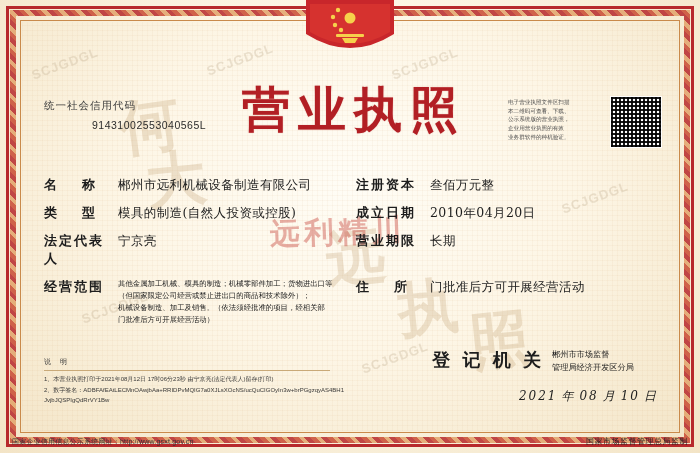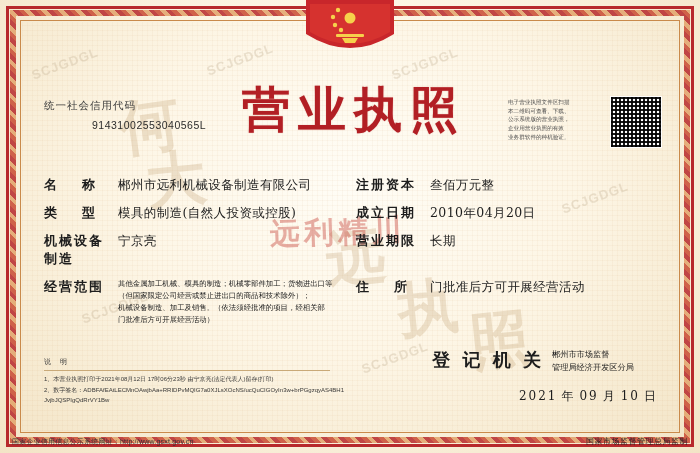--- a/index.html
+++ b/index.html
@@ -160,21 +160,21 @@
   }
   .registrar .val3{
     font-size:8.2px;line-height:1.6;color:#1d1d1d;
     font-family:"DejaVu Serif", serif;width:108px;
   }
   .date-line{
     position:absolute;right:40px;top:388px;z-index:5;
     font-size:12px;color:#1d1d1d;letter-spacing:2px;
     font-family:"DejaVu Serif", serif;
   }
-  .date-line span{margin:15px 2px;}
+  .date-line span{margin:15px 2px;font-style:italic;}
 
   
   .notes{
     position:absolute;left:44px;top:356px;width:300px;z-index:5;
     font-size:6px;line-height:1.75;color:#3a3a3a;
   }
   .notes .nt-title{font-size:7px;margin-bottom:2px;letter-spacing:1px;}
   .notes .nt-hr{
     width:286px;height:1px;background:#caa,#c9a06a;background:#c9a978;margin:1px 0 3px 0;
   }
@@ -261,21 +261,21 @@
         <div class="val2">模具的制造(自然人投资或控股)</div>
       </div>
       <div class="col-r">
         <div class="lbl2 wide">成立日期</div>
         <div class="val2">2010年04月20日</div>
       </div>
     </div>
 
     <div class="row">
       <div class="col-l">
-        <div class="lbl2 wide">机械设备制造</div>
+        <div class="lbl2 wide">法定代表人</div>
         <div class="val2">宁京亮</div>
       </div>
       <div class="col-r">
         <div class="lbl2 wide">营业期限</div>
         <div class="val2">长期</div>
       </div>
     </div>
 
     <div class="row">
       <div class="col-l">
@@ -293,21 +293,21 @@
 
   </div>
 
   <div class="registrar">
     <div class="lbl3">登 记 机 关</div>
     <div class="val3" style="white-space:pre-line;">郴州市市场监督
 管理局经济开发区分局</div>
   </div>
 
   <div class="date-line">
-    <span>2021</span><span>年</span><span>09</span><span>月</span><span>10</span><span>日</span>
+    <span>2021</span><span>年</span><span>08</span><span>月</span><span>10</span><span>日</span>
   </div>
 
   <div class="notes">
     <div class="nt-title">说　明</div>
     <div class="nt-hr"></div>
     <div>1、本营业执照打印于2021年08月12日 17时06分23秒 由宁京亮(法定代表人)留存(打印)</div>
     <div style="word-break:break-all;">2、数字签名：ADBFAfEAtLECMnOAwjbAa+RRIDPvMQIG7a0XJLsXOcNS/ucQuCIGOyIn3w+brPGgzqyAS4BH1JvjbJQSPIgQdRrVY1Bw</div>
   </div>
 
   <div class="foot-l">

